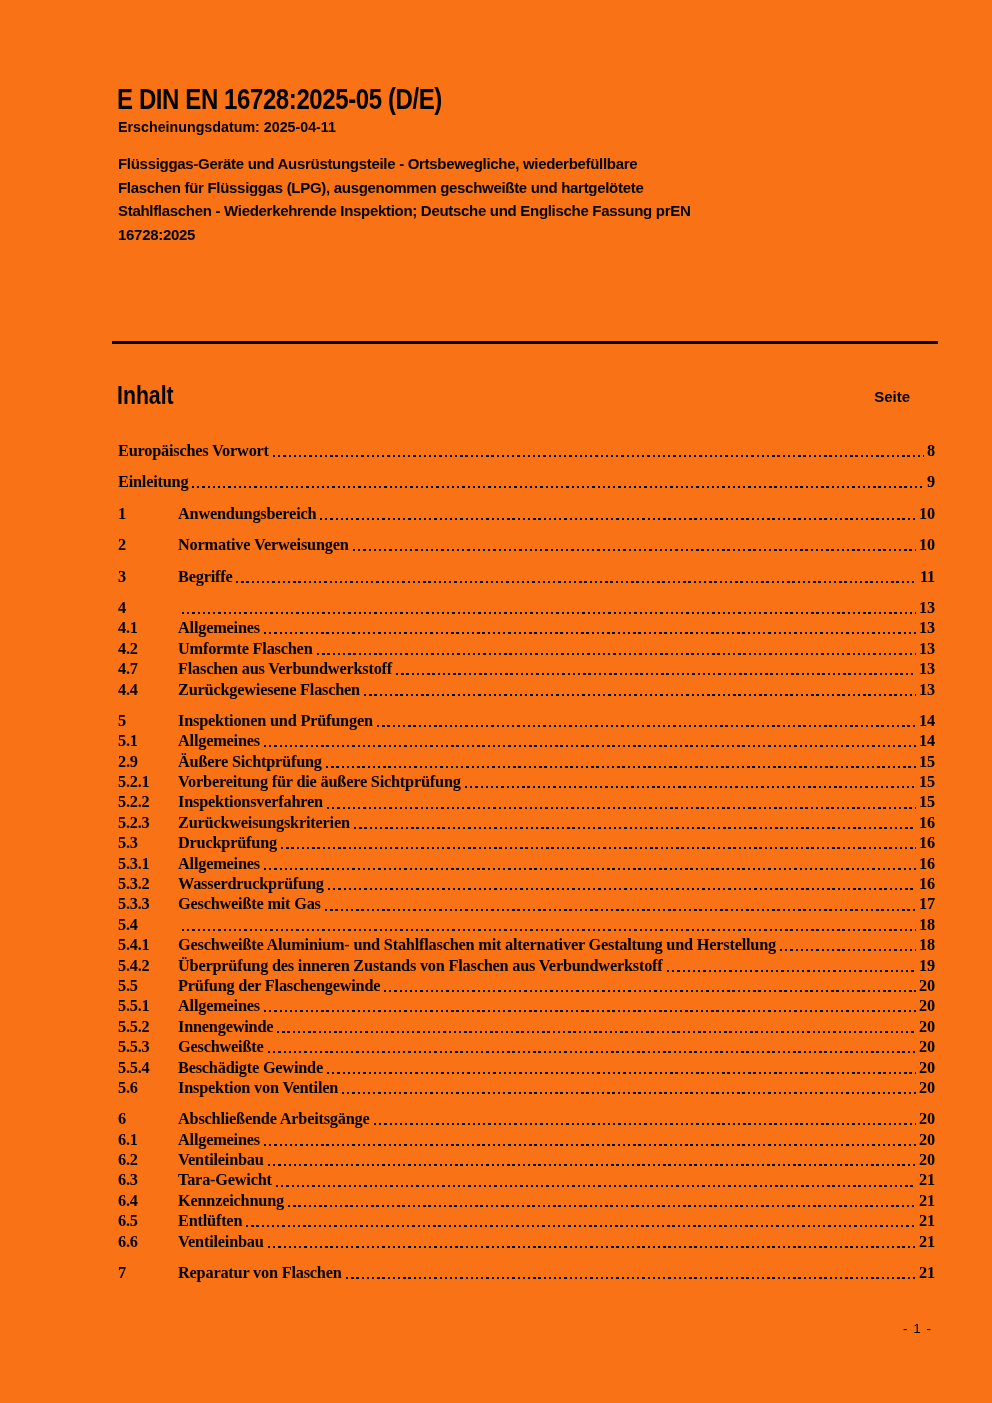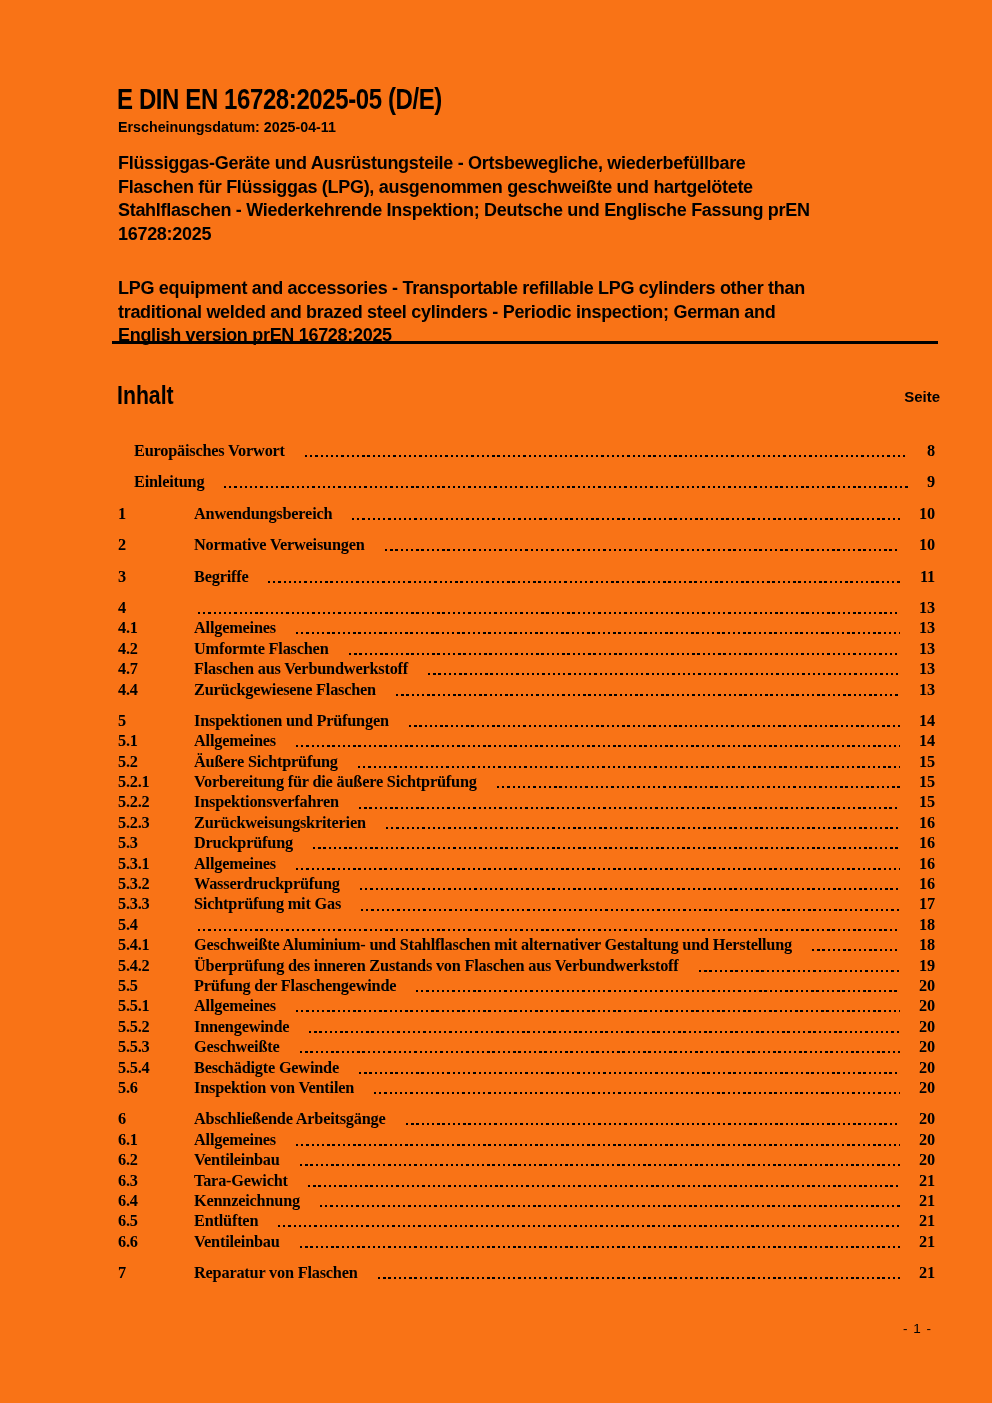--- a/index.html
+++ b/index.html
@@ -21,51 +21,50 @@
     transform: scaleX(0.80); transform-origin: 0 0;
   }
   #pub-date {
     left: 118px; top: 118px;
     font-size: 15.5px; font-weight: bold; line-height: 1.1;
     white-space: nowrap;
     transform: scaleX(0.92); transform-origin: 0 0;
   }
   .title-block {
     left: 118px; width: 834px;
-    font-size: 18px; font-weight: bold;
+    font-size: 15px; font-weight: bold;
     line-height: 23.5px; letter-spacing: -0.3px;
     white-space: pre-line;
   }
   #title-de { top: 152px; }
   #title-en { top: 277px; }
   #title-rule {
     left: 112px; top: 341px; width: 826px; height: 3px;
     background: #000000;
   }
   #toc-heading {
     left: 117px; top: 381px;
     font-size: 25px; font-weight: bold; line-height: 1.15;
     transform: scaleX(0.85); transform-origin: 0 0;
   }
   #page-col-label {
-    right: 52px; top: 389px;
+    right: 82px; top: 389px;
     font-size: 15px; font-weight: bold; line-height: 1.1;
   }
 
   #toc-list {
     left: 118px; top: 430px; width: 817px;
     font-family: "Liberation Serif", serif;
     font-weight: bold; font-size: 16.3px;
     letter-spacing: -0.2px;
   }
   .toc-row {
-    display: flex; align-items: center;
+    display: flex; align-items: flex-end;
     height: 20.4px; line-height: 20.4px;
     white-space: nowrap;
-    gap: 16px;
   }
   .toc-row.chapter { margin-top: 11px; }
   .toc-num { display: inline-block; width: 60px; flex: none; }
   .toc-num:empty { width: 0; }
   .toc-title { flex: none; }
   .toc-leader {
     flex: 1 1 auto; min-width: 8px; align-self: stretch;
     margin: 0 3px 0 4px;
     background-image: repeating-linear-gradient(to right, #000 0 2.3px, transparent 2.3px 5.2px);
     background-size: 100% 2.3px;
@@ -87,23 +86,20 @@
 
   <div class="abs" id="doc-number">E DIN EN 16728:2025-05 (D/E)</div>
 
   <div class="abs" id="pub-date">Erscheinungsdatum: 2025-04-11</div>
 
   <div class="abs title-block" id="title-de">Flüssiggas-Geräte und Ausrüstungsteile - Ortsbewegliche, wiederbefüllbare
 Flaschen für Flüssiggas (LPG), ausgenommen geschweißte und hartgelötete
 Stahlflaschen - Wiederkehrende Inspektion; Deutsche und Englische Fassung prEN
 16728:2025</div>
 
-  <div class="abs title-block" id="title-en">LPG equipment and accessories - Transportable refillable LPG cylinders other than
-traditional welded and brazed steel cylinders - Periodic inspection; German and
-English version prEN 16728:2025</div>
 
   <div class="abs" id="title-rule"></div>
 
   <div class="abs" id="toc-heading">Inhalt</div>
 
   <div class="abs" id="page-col-label">Seite</div>
 
   <div class="abs" id="toc-list">
       <div class="toc-row chapter">
     <span class="toc-num"></span>
@@ -170,21 +166,21 @@
     <span class="toc-leader"></span>
     <span class="toc-page">14</span>
   </div>
       <div class="toc-row">
     <span class="toc-num">5.1</span>
     <span class="toc-title">Allgemeines</span>
     <span class="toc-leader"></span>
     <span class="toc-page">14</span>
   </div>
       <div class="toc-row">
-    <span class="toc-num">5.2</span>
+    <span class="toc-num">2.9</span>
     <span class="toc-title">Äußere Sichtprüfung</span>
     <span class="toc-leader"></span>
     <span class="toc-page">15</span>
   </div>
       <div class="toc-row">
     <span class="toc-num">5.2.1</span>
     <span class="toc-title">Vorbereitung für die äußere Sichtprüfung</span>
     <span class="toc-leader"></span>
     <span class="toc-page">15</span>
   </div>
@@ -213,21 +209,21 @@
     <span class="toc-page">16</span>
   </div>
       <div class="toc-row">
     <span class="toc-num">5.3.2</span>
     <span class="toc-title">Wasserdruckprüfung</span>
     <span class="toc-leader"></span>
     <span class="toc-page">16</span>
   </div>
       <div class="toc-row">
     <span class="toc-num">5.3.3</span>
-    <span class="toc-title">Sichtprüfung mit Gas</span>
+    <span class="toc-title">Geschweißte mit Gas</span>
     <span class="toc-leader"></span>
     <span class="toc-page">17</span>
   </div>
       <div class="toc-row">
     <span class="toc-num">5.4</span>
     <span class="toc-leader"></span>
     <span class="toc-page">18</span>
   </div>
       <div class="toc-row">
     <span class="toc-num">5.4.1</span>

